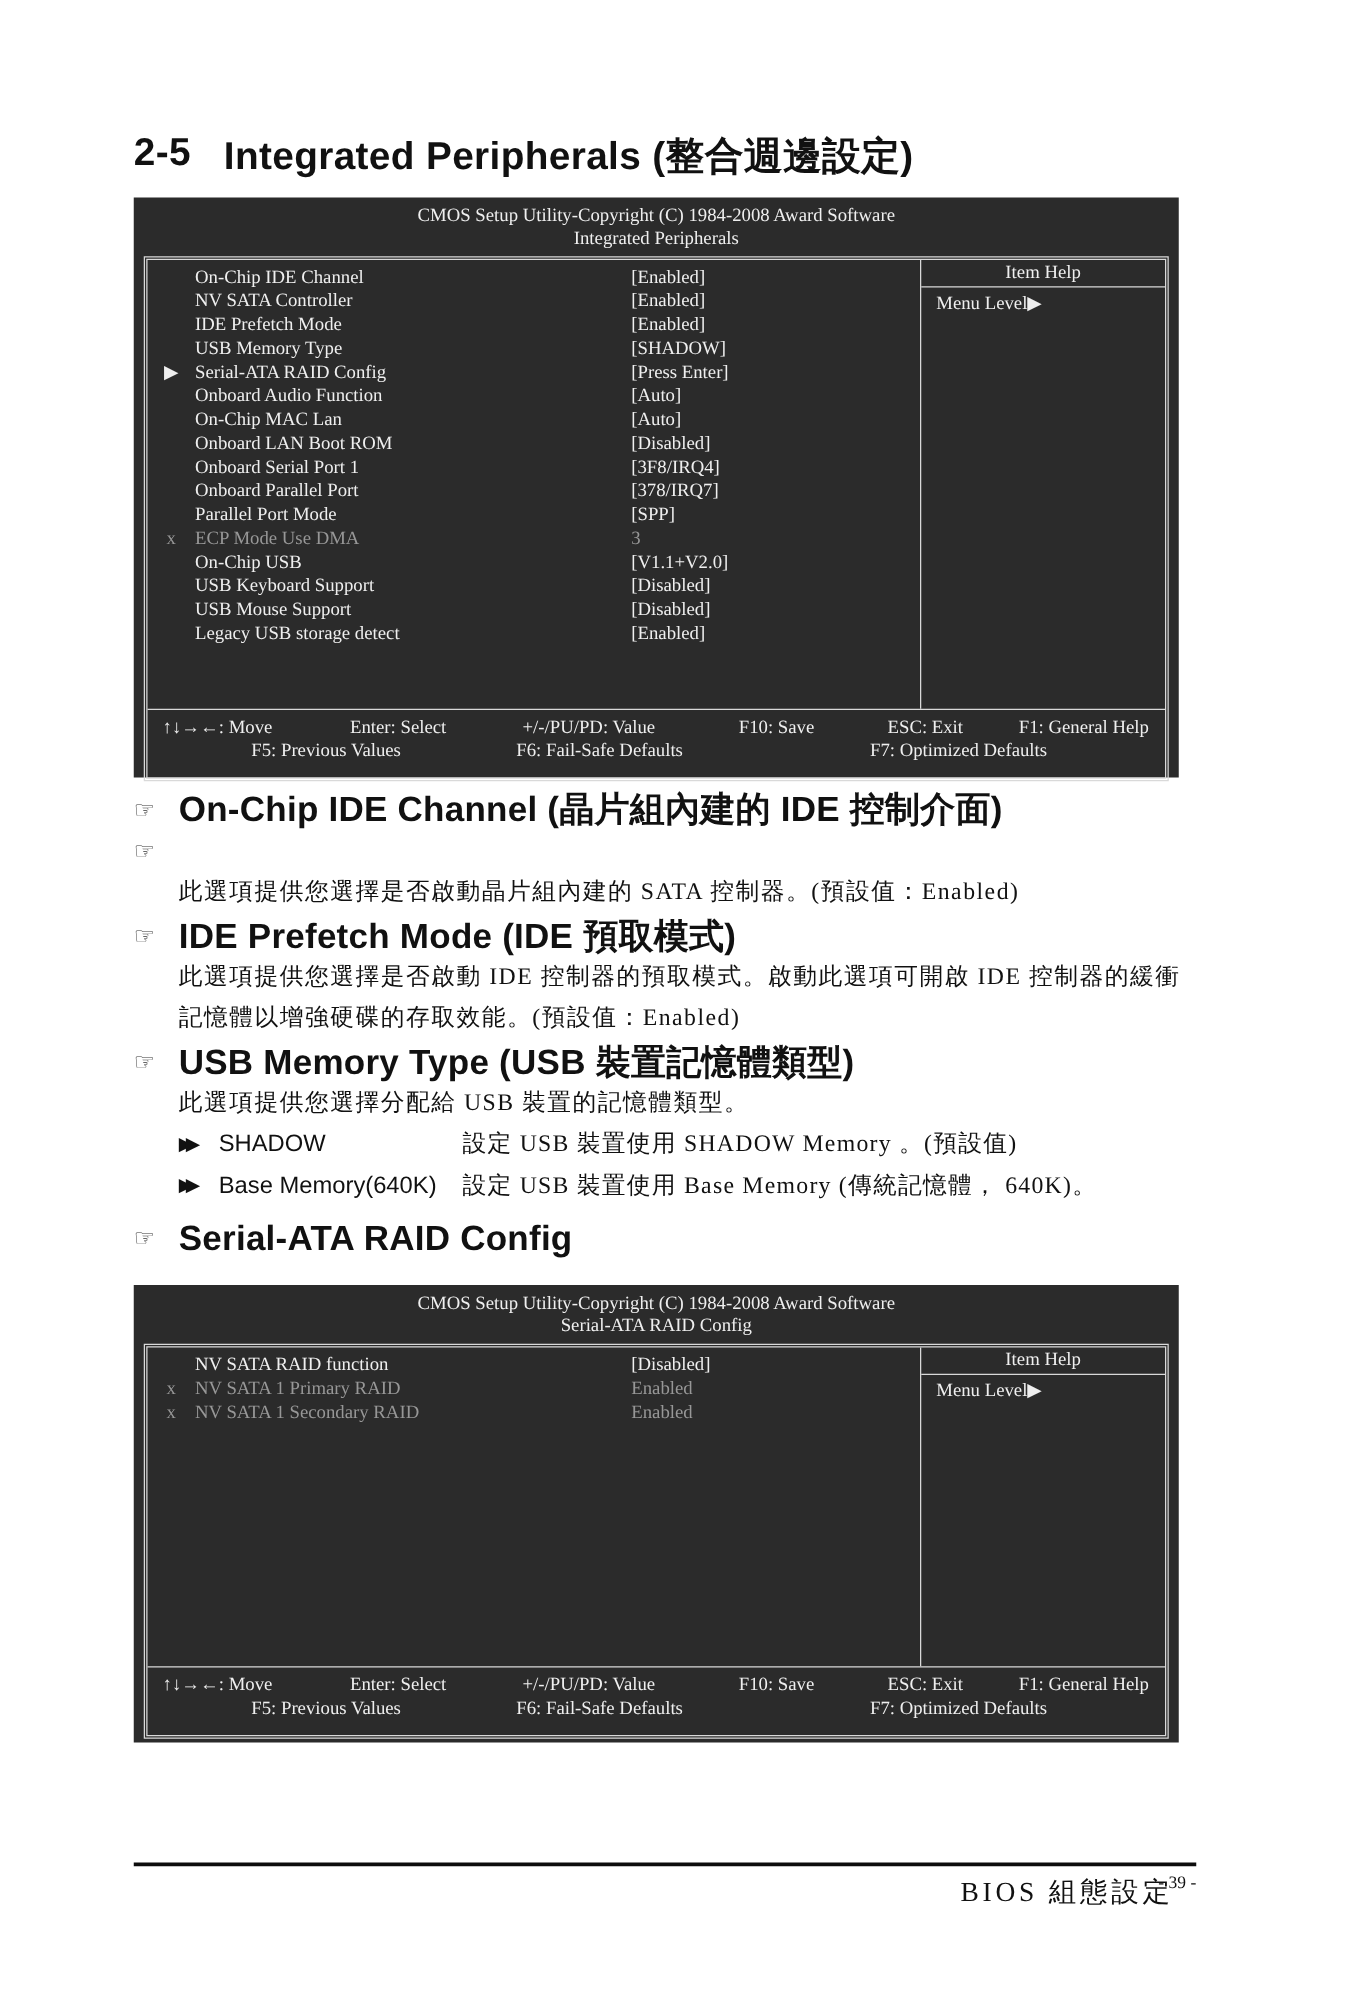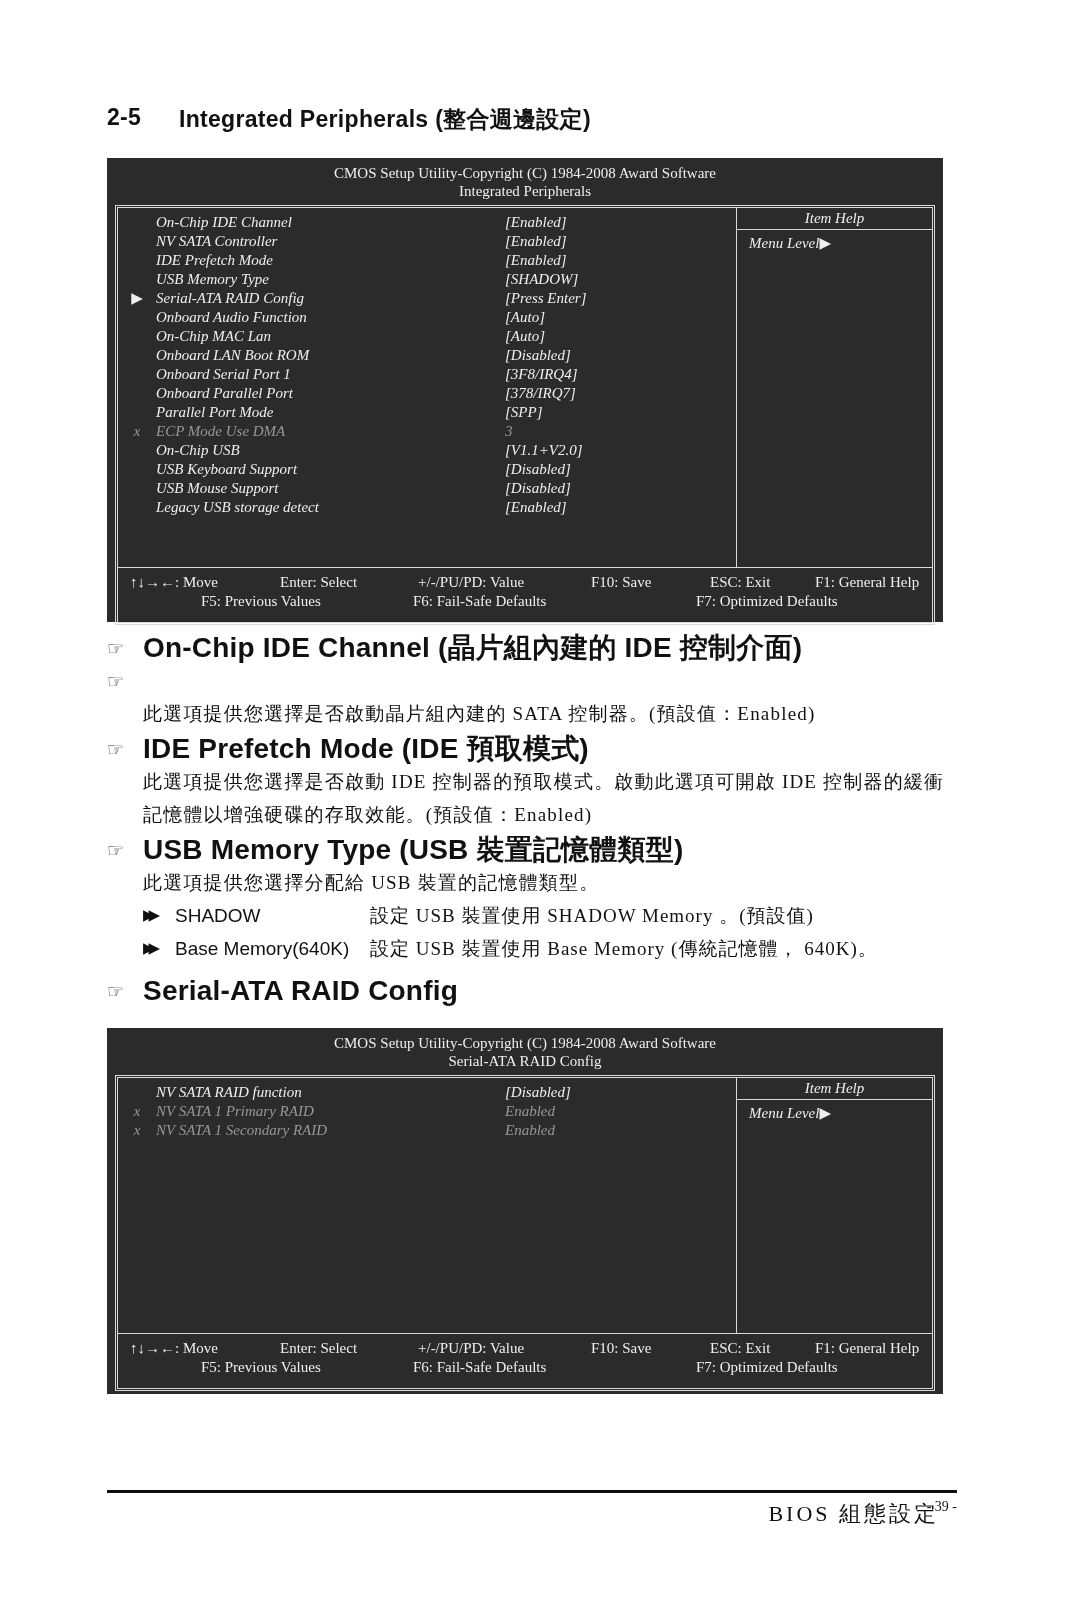--- a/index.html
+++ b/index.html
@@ -15,36 +15,36 @@
     width:1077px;height:1600px;position:relative;
     font-family:"Liberation Serif","DejaVu Serif",serif;
     color:var(--ink);
   }
   .page{position:absolute;inset:0;background:#ffffff;overflow:hidden;}
 
   
   .title-row{
     position:absolute;left:107px;top:104px;display:flex;
     font-family:"Liberation Sans","DejaVu Sans",sans-serif;
-    font-weight:bold;font-size:23px;letter-spacing:0.3px;white-space:nowrap;
+    font-weight:bold;font-size:31px;letter-spacing:0.3px;white-space:nowrap;
   }
   .title-num{width:72px;}
 
   
   .bios{
     position:absolute;left:107px;width:836px;
     background:var(--screen-bg);color:var(--txt);
     font-size:15px;padding:0 8px 8px 8px;
   }
   #screen1{top:158px;height:464px;}
   #screen2{top:1028px;height:366px;}
   .bios-h1{padding-top:6px;text-align:center;line-height:18px;white-space:nowrap;}
   .bios-h2{text-align:center;line-height:18px;margin-bottom:5px;white-space:nowrap;}
   .bios-box{border:3px double var(--line);}
-  .bios-main{display:flex;border-bottom:1px solid var(--line);font-style:italic;}
+  .bios-main{display:flex;border-bottom:1px solid var(--line);}
   #screen1 .bios-main{height:360px;}
   #screen2 .bios-main{height:256px;}
   .bios-items{flex:1;padding-top:5px;}
   .brow{display:flex;line-height:19px;white-space:nowrap;}
   .brow .pfx{width:38px;text-align:center;}
   .brow .lbl{width:349px;}
   .brow .val{flex:1;}
   .brow.grey{color:var(--grey);}
   .bios-help{width:196px;border-left:1px solid var(--line);}
   .bios-help-title{text-align:center;line-height:21px;border-bottom:1px solid var(--line);}

